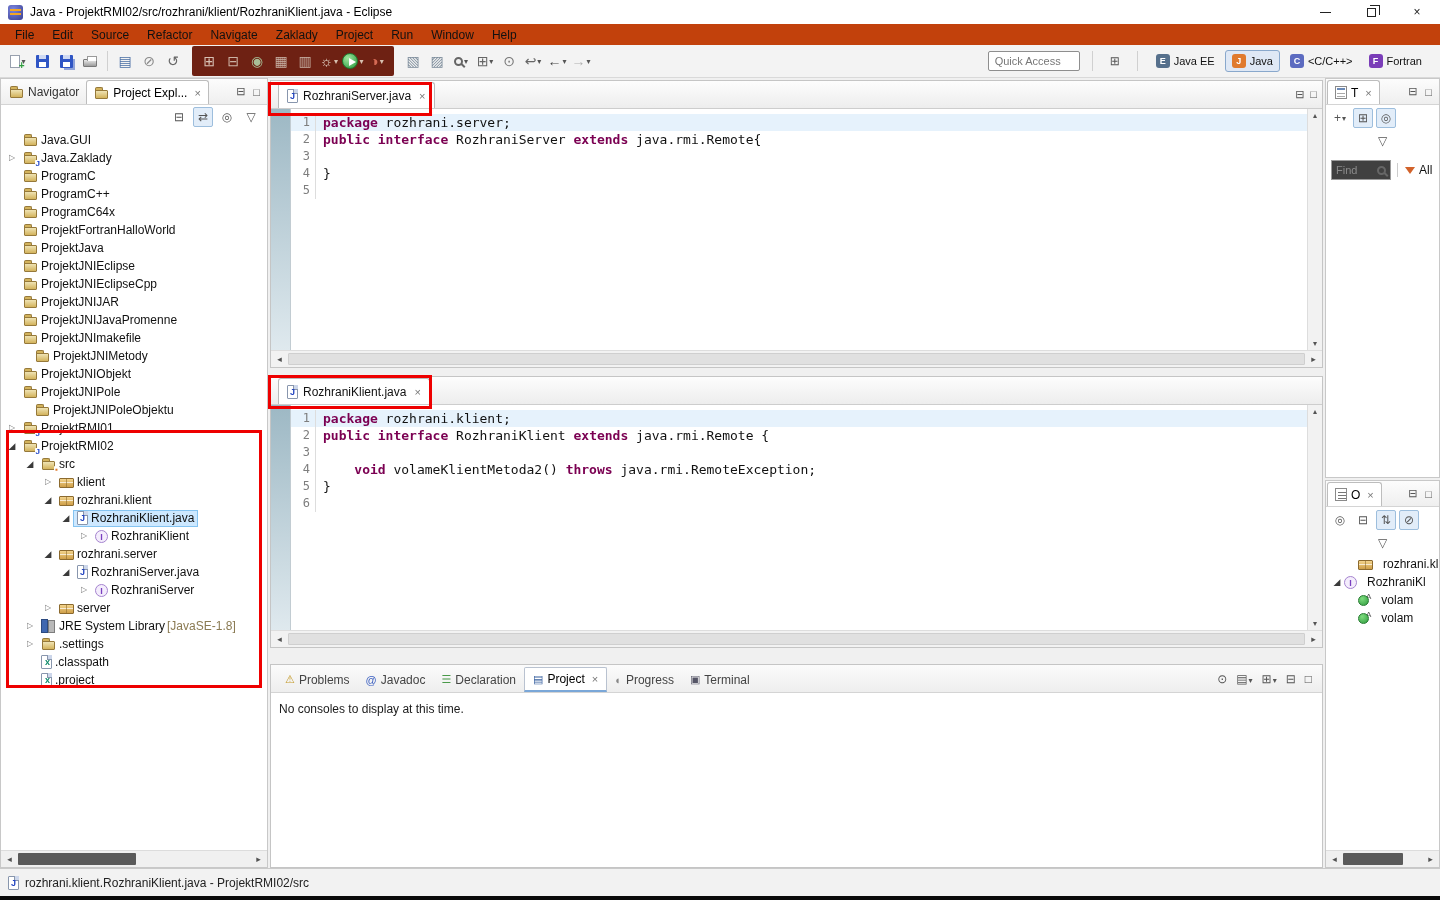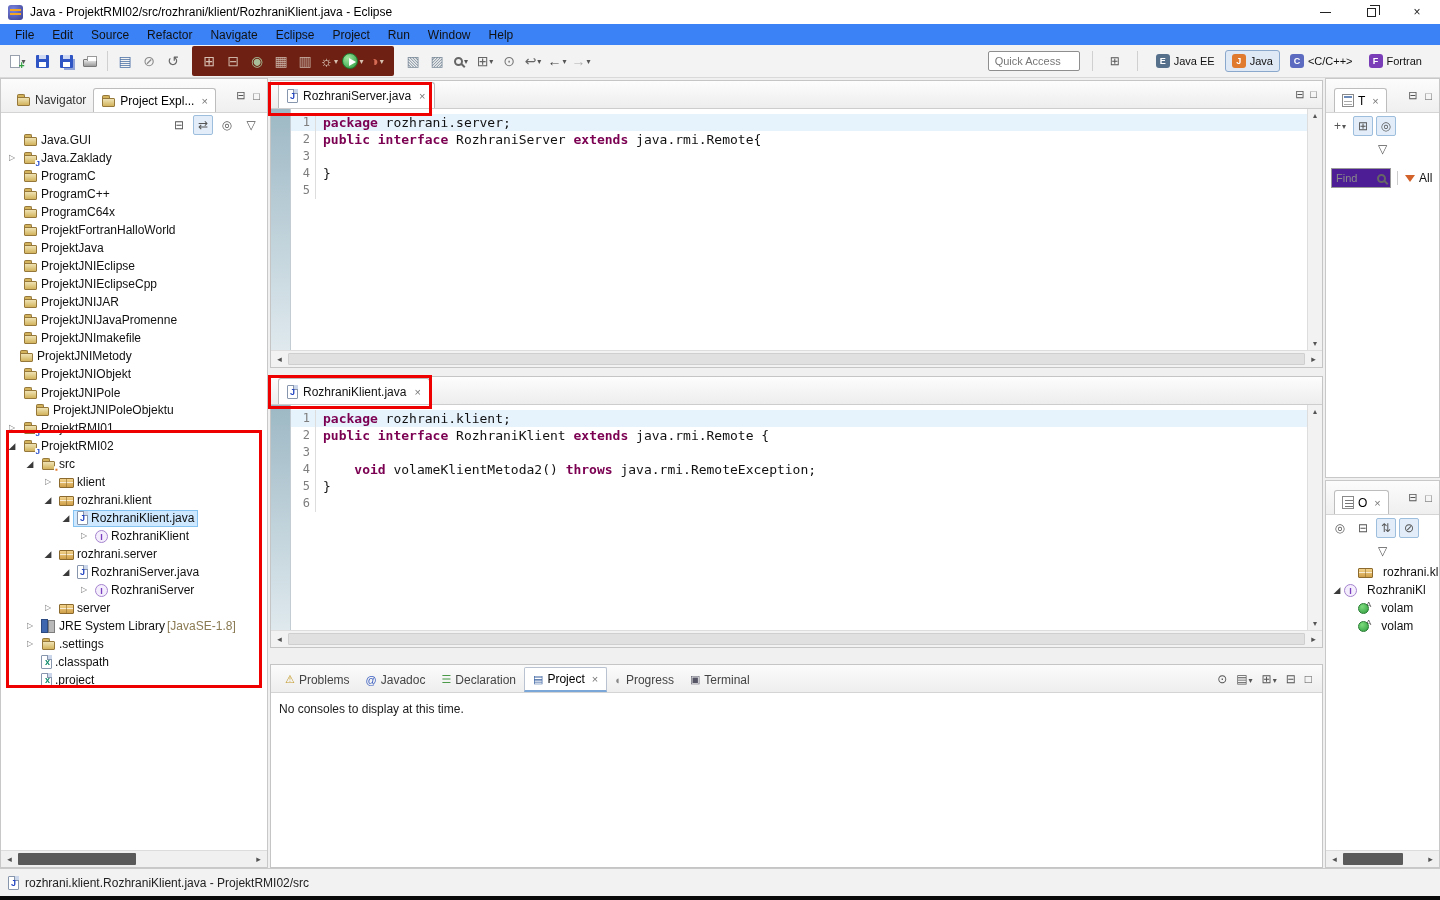--- a/index.html
+++ b/index.html
@@ -12,42 +12,42 @@
   .app-icon{width:15px;height:15px;border-radius:3px;background:radial-gradient(circle at 35% 30%,#7b86e0,#3b3f8f);position:relative;flex:none}
   .app-icon::after{content:"";position:absolute;left:2px;top:4px;right:2px;height:2px;background:#f5a623;box-shadow:0 4px 0 #f5a623}
   .title{font-size:12px;color:#000}
   .win-controls{margin-left:auto;display:flex;height:100%}
   .wbtn{width:46px;height:100%;display:flex;align-items:center;justify-content:center;font-size:12px;color:#222}
   .min-glyph{display:inline-block;width:11px;height:1px;background:#222}
   .restore-glyph{display:inline-block;width:9px;height:9px;border:1px solid #222;position:relative;background:#fff}
   .restore-glyph::before{content:"";position:absolute;left:2px;top:-4px;width:9px;height:9px;border:1px solid #222;border-bottom:none;border-left:none}
 
   
-  .menubar{position:absolute;top:24px;left:0;right:0;height:21px;background:#3b82f6;display:flex;align-items:center;padding-left:6px}
+  .menubar{position:absolute;top:24px;left:0;right:0;height:21px;background:#c2410c;display:flex;align-items:center;padding-left:6px}
   .menu-item{padding:2px 9px;font-size:12px;color:#111}
 
   
   .toolbar{position:absolute;top:45px;left:0;right:0;height:33px;background:#f3f3f3;border-bottom:1px solid #d9d9d9;display:flex;align-items:center;padding:0 4px}
   .tb-group{display:flex;align-items:center;height:28px;padding:0 2px}
   .tb-group.dark{background:#6e2113;border-radius:2px;margin:0 5px;padding:0 5px;height:30px}
   .tbi{height:24px;min-width:22px;display:flex;align-items:center;justify-content:center;margin:0 1px}
   .tbg{font-size:14px;line-height:1}
   .dd{font-size:8px;color:#555;margin-left:1px}
   .dark .dd{color:#d8c0b0}
   .tb-sep{width:1px;height:20px;background:#d0d0d0;margin:0 5px}
   .tb-right{margin-left:auto;display:flex;align-items:center;gap:7px;padding-right:8px}
   .quick-access{width:92px;height:20px;border:1px solid #8e8e8e;border-radius:2px;color:#777;font-size:11px;display:flex;align-items:center;padding-left:6px;background:#fff}
   .persp-bar{display:flex;align-items:center;gap:4px}
   .persp{display:flex;align-items:center;gap:4px;padding:3px 6px;border-radius:3px}
   .persp.active{background:#dfe8f5;border:1px solid #89a8cc}
   .persp-icon{width:14px;height:14px;border-radius:3px;color:#fff;font-weight:bold;font-size:9px;line-height:14px;text-align:center;flex:none}
   .persp-label{font-size:11px;white-space:nowrap}
 
   
-  .vtabbar{height:34px;background:linear-gradient(#fcfcfc,#efefef);border-bottom:1px solid #d4d4d4;display:flex;align-items:flex-end;padding-left:8px;position:relative}
+  .vtabbar{height:26px;background:linear-gradient(#fcfcfc,#efefef);border-bottom:1px solid #d4d4d4;display:flex;align-items:flex-end;padding-left:1px;position:relative}
   .vtab{display:flex;align-items:center;gap:4px;height:24px;padding:0 7px;font-size:12px;color:#333;white-space:nowrap}
   .vtab.active{background:#fff;border:1px solid #bdbdbd;border-bottom:none;border-radius:3px 3px 0 0;color:#000}
   .vtab-close{font-size:11px;color:#777;margin-left:3px}
   .vtab-ctrls{margin-left:auto;display:flex;gap:8px;align-items:center;color:#555;font-size:11px;height:100%;padding:0 7px}
   .vtbi{min-width:20px;height:20px;display:flex;align-items:center;justify-content:center;color:#555;font-size:12px}
   .vtbi.pressed{background:#e2edf9;border:1px solid #9dbedd;border-radius:2px}
 
   
   .left-panel{position:absolute;left:0;top:78px;width:268px;bottom:32px;background:#fff;border:1px solid #c8c8c8}
   .ltoolbar{height:24px;display:flex;justify-content:flex-end;align-items:center;gap:4px;padding-right:6px}
@@ -98,21 +98,21 @@
   .cmsg{padding:9px 8px;font-size:12px;color:#1a1a1a}
 
   
   .right-col{position:absolute;left:1325px;right:0;top:78px;bottom:32px}
   .rpanel{position:absolute;left:0;right:0;background:#fff;border:1px solid #c8c8c8}
   #rp1{top:0;height:400px}
   #rp2{top:402px;bottom:0}
   .rtoolbar{display:flex;align-items:center;gap:3px;padding:3px 4px}
   .rmenu-row{padding:0 4px 2px}
   .find-row{display:flex;align-items:center;gap:6px;padding:7px 5px}
-  .find-box{flex:none;width:60px;height:20px;border:1px solid #9a9a9a;background:#4c1d95;display:flex;align-items:center;gap:3px;padding:0 4px;color:#8a8a8a;font-size:11px}
+  .find-box{flex:none;width:60px;height:20px;border:1px solid #9a9a9a;background:#404040;display:flex;align-items:center;gap:3px;padding:0 4px;color:#8a8a8a;font-size:11px}
   .all-link{display:flex;align-items:center;gap:4px;border-left:1px solid #ccc;padding-left:7px;font-size:12px;color:#111}
   .funnel{width:0;height:0;border-left:5px solid transparent;border-right:5px solid transparent;border-top:7px solid #d2622a}
   .otree{font-size:12px;overflow:hidden}
   .orow{display:flex;align-items:center;height:18px;white-space:nowrap;overflow:hidden}
   .olabel{margin-left:10px}
   .odec{font-size:8px;color:#555;margin-left:-3px;margin-top:-7px}
 
   
   .statusbar{position:absolute;left:0;right:0;top:868px;height:28px;background:#f2f2f2;border-top:1px solid #c9c9c9;display:flex;align-items:center;gap:6px;padding-left:8px;font-size:12px;color:#222}
   .black-strip{position:absolute;left:0;right:0;bottom:0;height:4px;background:#0a0a0a}
@@ -176,21 +176,21 @@
       <span class="wbtn">×</span>
     </span>
   </div>
 
   <div class="menubar">
       <span class="menu-item">File</span>
       <span class="menu-item">Edit</span>
       <span class="menu-item">Source</span>
       <span class="menu-item">Refactor</span>
       <span class="menu-item">Navigate</span>
-      <span class="menu-item">Eclipse</span>
+      <span class="menu-item">Zaklady</span>
       <span class="menu-item">Project</span>
       <span class="menu-item">Run</span>
       <span class="menu-item">Window</span>
       <span class="menu-item">Help</span>
     </div>
 
   <div class="toolbar">
     <div class="tb-group" id="tbzone-light">
         <span class="tbi">
           <span class="icn i-doc-new"></span>
@@ -406,35 +406,35 @@
             <span class="tlabel">ProjektJNIJavaPromenne</span>
           </span>
         </div>
         <div class="trow" style="padding-left: 4px;">
           <span class="tarrow"></span>
           <span class="tsel">
             <span class="icn i-folderbase i-folder"></span>
             <span class="tlabel">ProjektJNImakefile</span>
           </span>
         </div>
-        <div class="trow" style="padding-left: 0;">
+        <div class="trow" style="padding-left: 16px;">
           <span class="tarrow"></span>
           <span class="tsel">
             <span class="icn i-folderbase i-folder"></span>
             <span class="tlabel">ProjektJNIMetody</span>
           </span>
         </div>
         <div class="trow" style="padding-left: 4px;">
           <span class="tarrow"></span>
           <span class="tsel">
             <span class="icn i-folderbase i-folder"></span>
             <span class="tlabel">ProjektJNIObjekt</span>
           </span>
         </div>
-        <div class="trow" style="padding-left: 4px; align-items: flex-end;">
+        <div class="trow" style="padding-left: 4px;">
           <span class="tarrow"></span>
           <span class="tsel">
             <span class="icn i-folderbase i-folder"></span>
             <span class="tlabel">ProjektJNIPole</span>
           </span>
         </div>
         <div class="trow" style="padding-left: 16px;">
           <span class="tarrow"></span>
           <span class="tsel">
             <span class="icn i-folderbase i-folder"></span>

